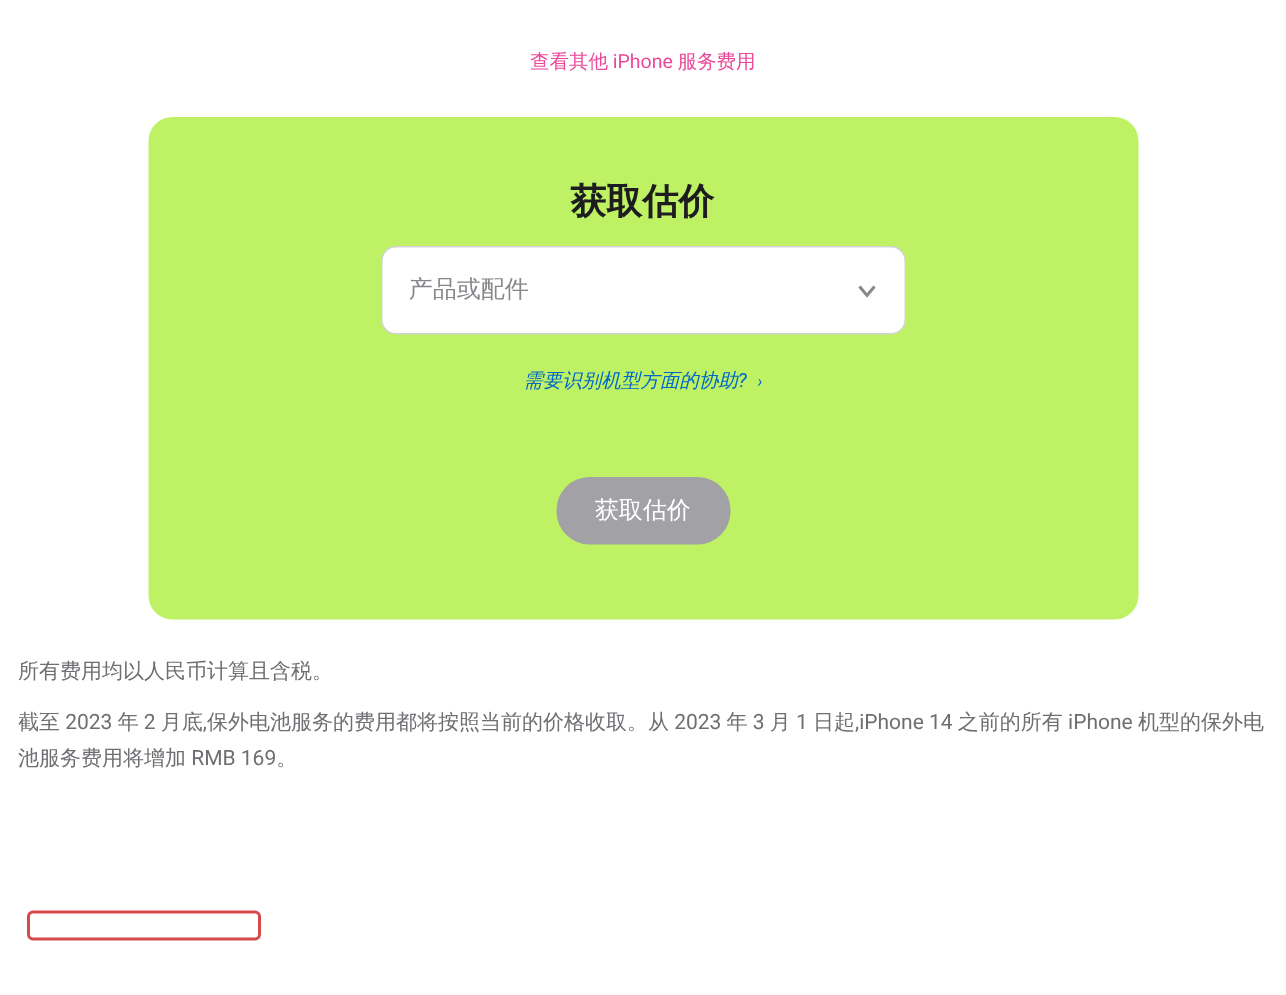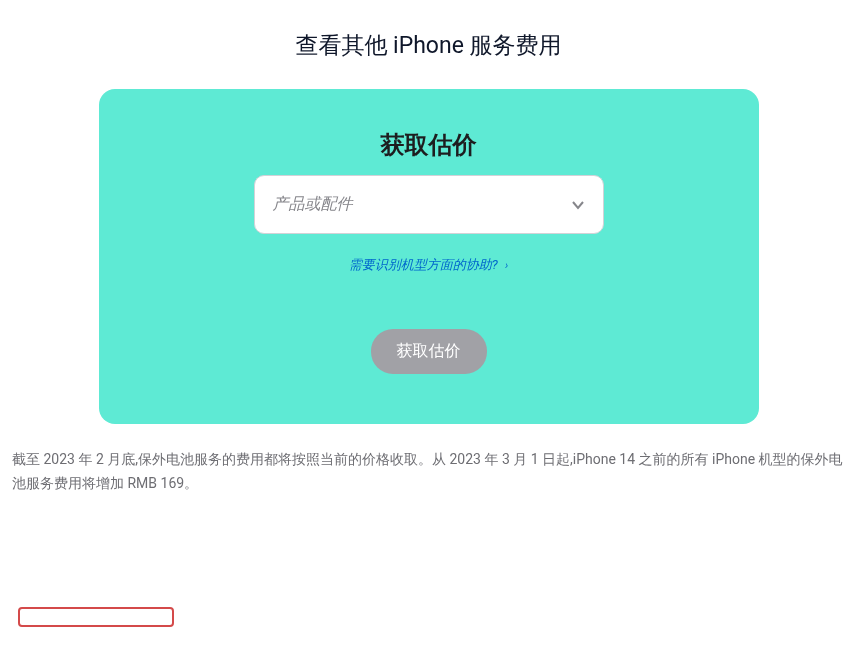--- a/index.html
+++ b/index.html
@@ -8,28 +8,28 @@
       background: #ffffff;
       width: 857px;
       height: 663px;
       overflow: hidden;
     }
     .top-link {
       text-align: center;
       padding: 30px 0 28px 0;
     }
     .top-link a {
-      color: #0f172a;
+      color: #ec4899;
       text-decoration: none;
-      font-size: 23px;
+      font-size: 13px;
     }
     .card {
       width: 660px;
       margin: 0 auto;
-      background: #5eead4;
+      background: #bef264;
       border-radius: 16px;
       padding: 40px 40px 50px 40px;
       text-align: center;
     }
     .card h2 {
       font-size: 24px;
       font-weight: 600;
       color: #1d1d1f;
       margin-bottom: 14px;
     }
@@ -48,21 +48,20 @@
     }
     .select-wrap.model {
       margin-bottom: 20px;
     }
     .select-inner {
       display: flex;
       align-items: center;
       justify-content: space-between;
       padding: 18px 18px;
       cursor: pointer;
-      font-style: italic;
     }
     .select-label {
       color: #86868b;
       font-size: 16px;
       text-align: left;
     }
     .chevron svg {
       width: 14px;
       height: 14px;
       display: block;
@@ -147,16 +146,17 @@
     <a href="#">
       <span>需要识别机型方面的协助?</span>
       <span class="chev-right">›</span>
     </a>
   </div>
 
   <button class="submit-btn">获取估价</button>
 </div>
 
 <div class="footer-text">
+  <p class="line1">所有费用均以人民币计算且含税。</p>
   <p class="line2">截至 2023 年 2 月底,保外电池服务的费用都将按照当前的价格收取。从 2023 年 3 月 1 日起,iPhone 14 之前的所有 iPhone 机型的保外电池服务费用将增加 RMB 169。</p>
 </div>
 
 <div class="highlight-box"></div>
 
 </body></html>

